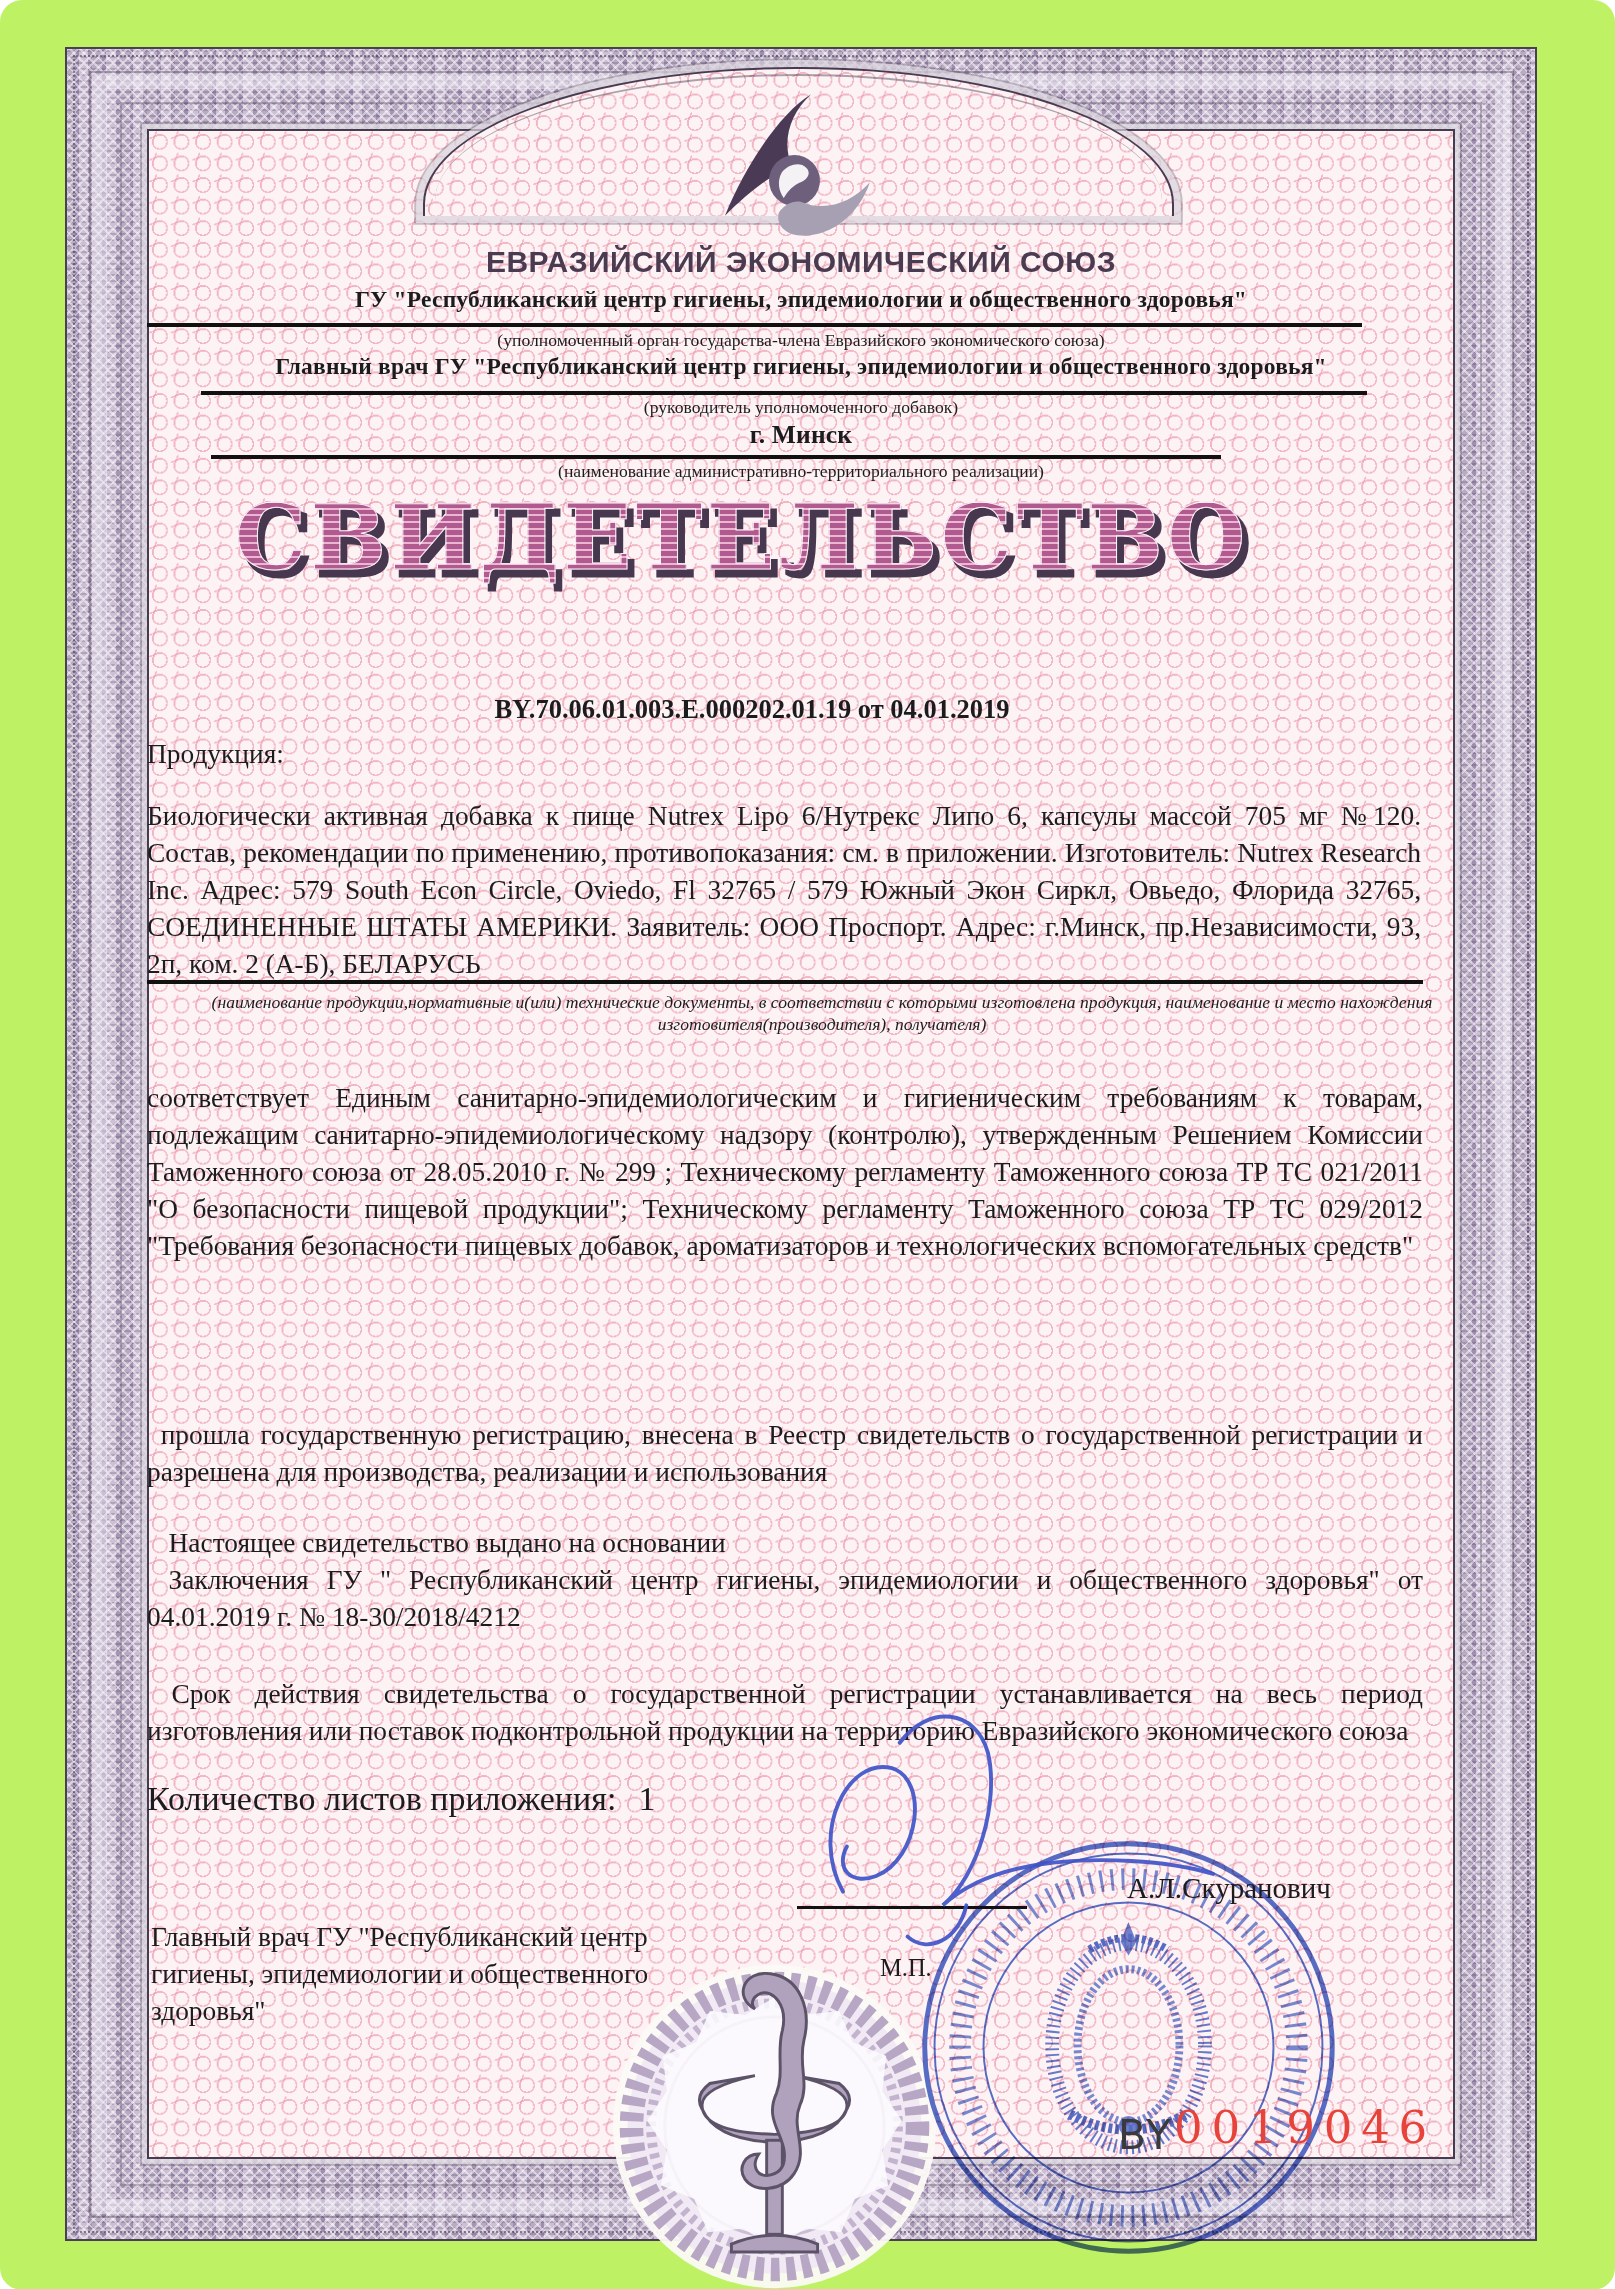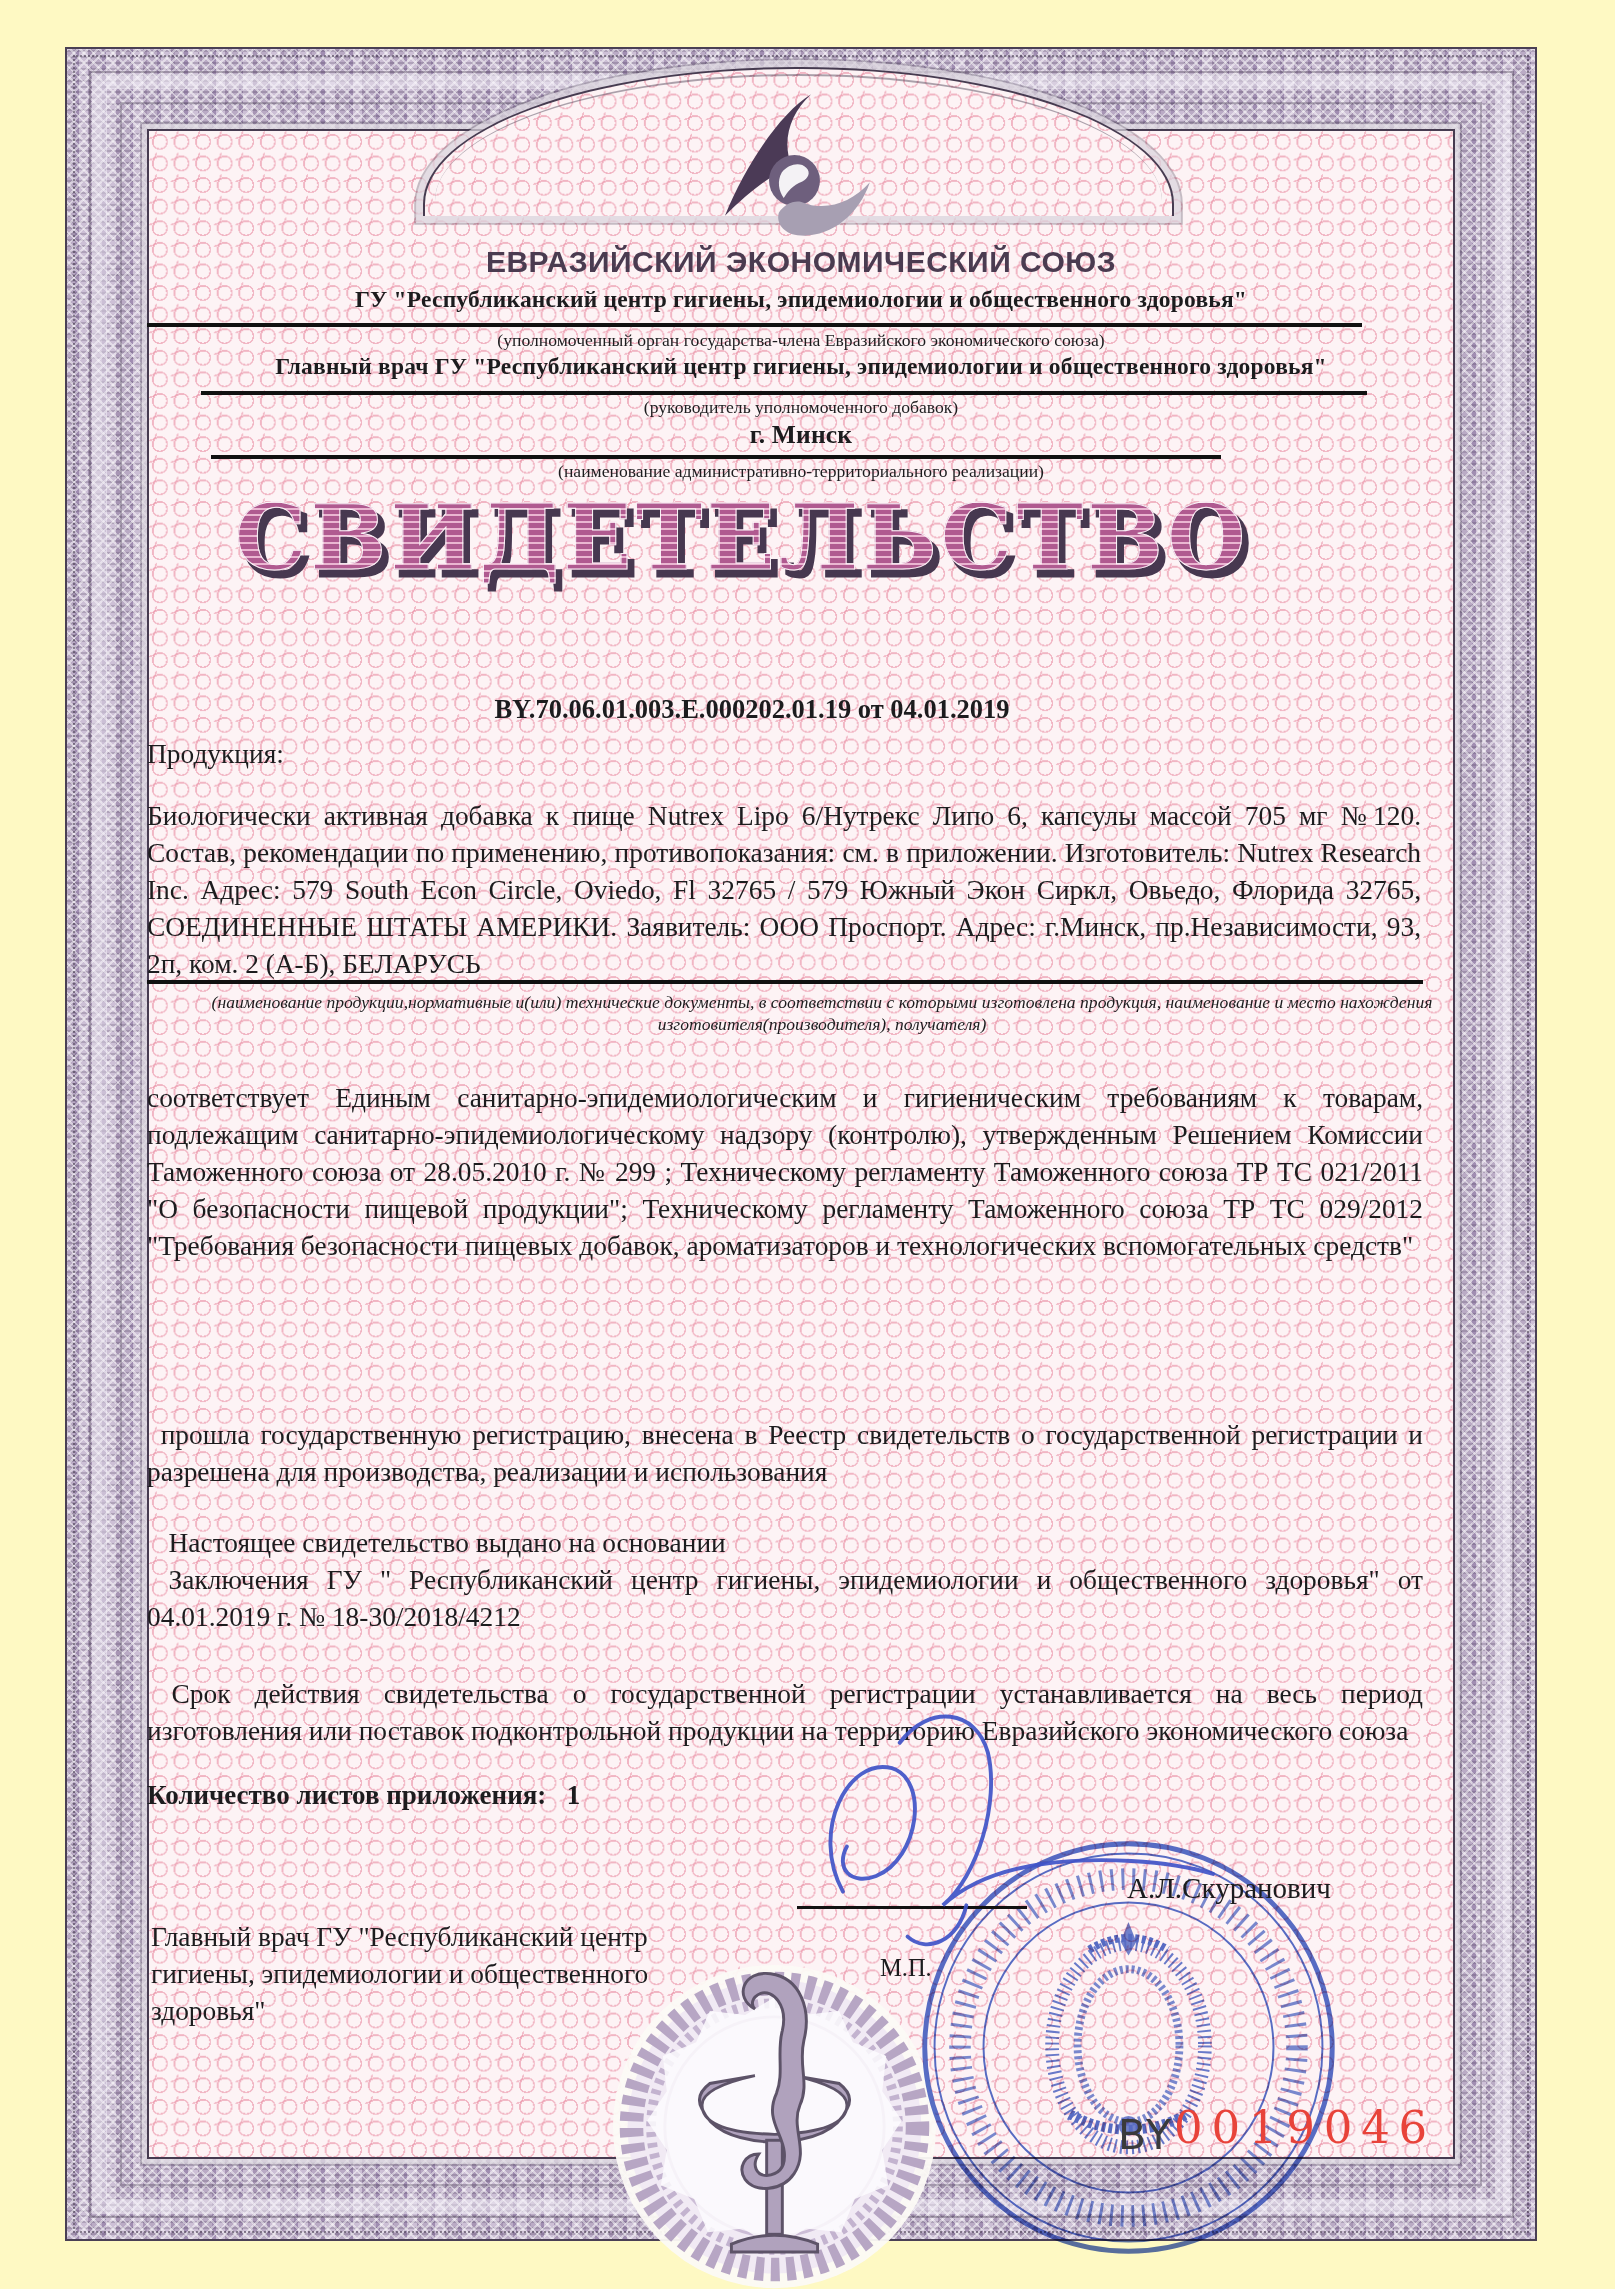--- a/index.html
+++ b/index.html
@@ -1,17 +1,17 @@
 <!DOCTYPE html>
 <html><head>
 <meta charset="utf-8">
 <style>
   html,body{margin:0;padding:0;background:#ffffff;}
-  .canvas{position:relative;width:1615px;height:2290px;background:#fef9c3;overflow:hidden;
-          font-family:"Liberation Serif",serif;color:#1c1c1e;}
+  .canvas{position:relative;width:1615px;height:2290px;background:#bef264;overflow:hidden;
+          font-family:"Liberation Serif",serif;color:#1c1c1e;border-radius:22px;}
   .page{position:absolute;left:65px;top:47px;width:1472px;height:2194px;}
 
   
   .band{position:absolute;inset:0;
     background:
       repeating-linear-gradient(45deg, rgba(255,255,255,.45) 0 2px, transparent 2px 6.9px),
       repeating-linear-gradient(-45deg, rgba(255,255,255,.45) 0 2px, transparent 2px 6.9px),
       repeating-linear-gradient(0deg, rgba(70,56,84,.22) 0 2px, transparent 2px 5.9px),
       repeating-linear-gradient(90deg, #baabc5 0 9.8px, #a08db1 9.8px 13.7px, #cdc0d6 13.7px 23.5px, #a795b4 23.5px 27.4px);
     box-shadow:inset 0 0 0 2px #4a4054;}
@@ -120,21 +120,21 @@
 
       <div class="abs body-txt" style="left:0;top:931px;width:1276px;">соответствует  Единым санитарно-эпидемиологическим и гигиеническим требованиям к товарам, подлежащим санитарно-эпидемиологическому надзору (контролю), утвержденным Решением Комиссии Таможенного союза от  28.05.2010 г. № 299 ; Техническому регламенту Таможенного союза ТР ТС 021/2011 "О безопасности пищевой продукции"; Техническому регламенту Таможенного союза ТР ТС 029/2012 "Требования безопасности пищевых добавок, ароматизаторов и технологических вспомогательных средств"</div>
 
       <div class="abs body-txt" style="left:0;top:1268px;width:1276px;text-indent:13.7px;">прошла государственную регистрацию, внесена в Реестр свидетельств о государственной регистрации и разрешена для производства, реализации и использования</div>
 
       <div class="abs body-txt" style="left:0;top:1376px;width:1276px;text-indent:21.6px;">Настоящее свидетельство выдано на основании</div>
       <div class="abs body-txt" style="left:0;top:1413px;width:1276px;text-indent:21.6px;">Заключения ГУ " Республиканский центр гигиены, эпидемиологии и общественного здоровья" от 04.01.2019 г. № 18-30/2018/4212</div>
 
       <div class="abs body-txt" style="left:0;top:1527px;width:1276px;text-indent:24.5px;">Срок действия свидетельства о государственной регистрации устанавливается на весь период изготовления или поставок подконтрольной продукции на территорию Евразийского экономического союза</div>
 
-      <div class="abs" style="left:0;top:1651px;font-size:27px;font-weight:bold;">
+      <div class="abs" style="left:0;top:1651px;font-size:34px;">
         <span>Количество листов приложения:</span>
         <span style="padding-left:13.7px;">1</span>
       </div>
 
       <div class="abs" style="left:461px;top:1829px;width:333px;height:343px;">
         <svg width="333" height="343" viewBox="0 0 340 350">
           <circle cx="170" cy="172" r="165" fill="#fcfaf6" opacity="0.95"></circle>
           <circle cx="170" cy="172" r="150" fill="#f1eaf4"></circle>
           <circle cx="170" cy="172" r="146" fill="none" stroke="#b7a6c4" stroke-width="24" stroke-dasharray="9 7"></circle>
           <circle cx="170" cy="172" r="126" fill="none" stroke="#c3b3cf" stroke-width="10" stroke-dasharray="5 6"></circle>

